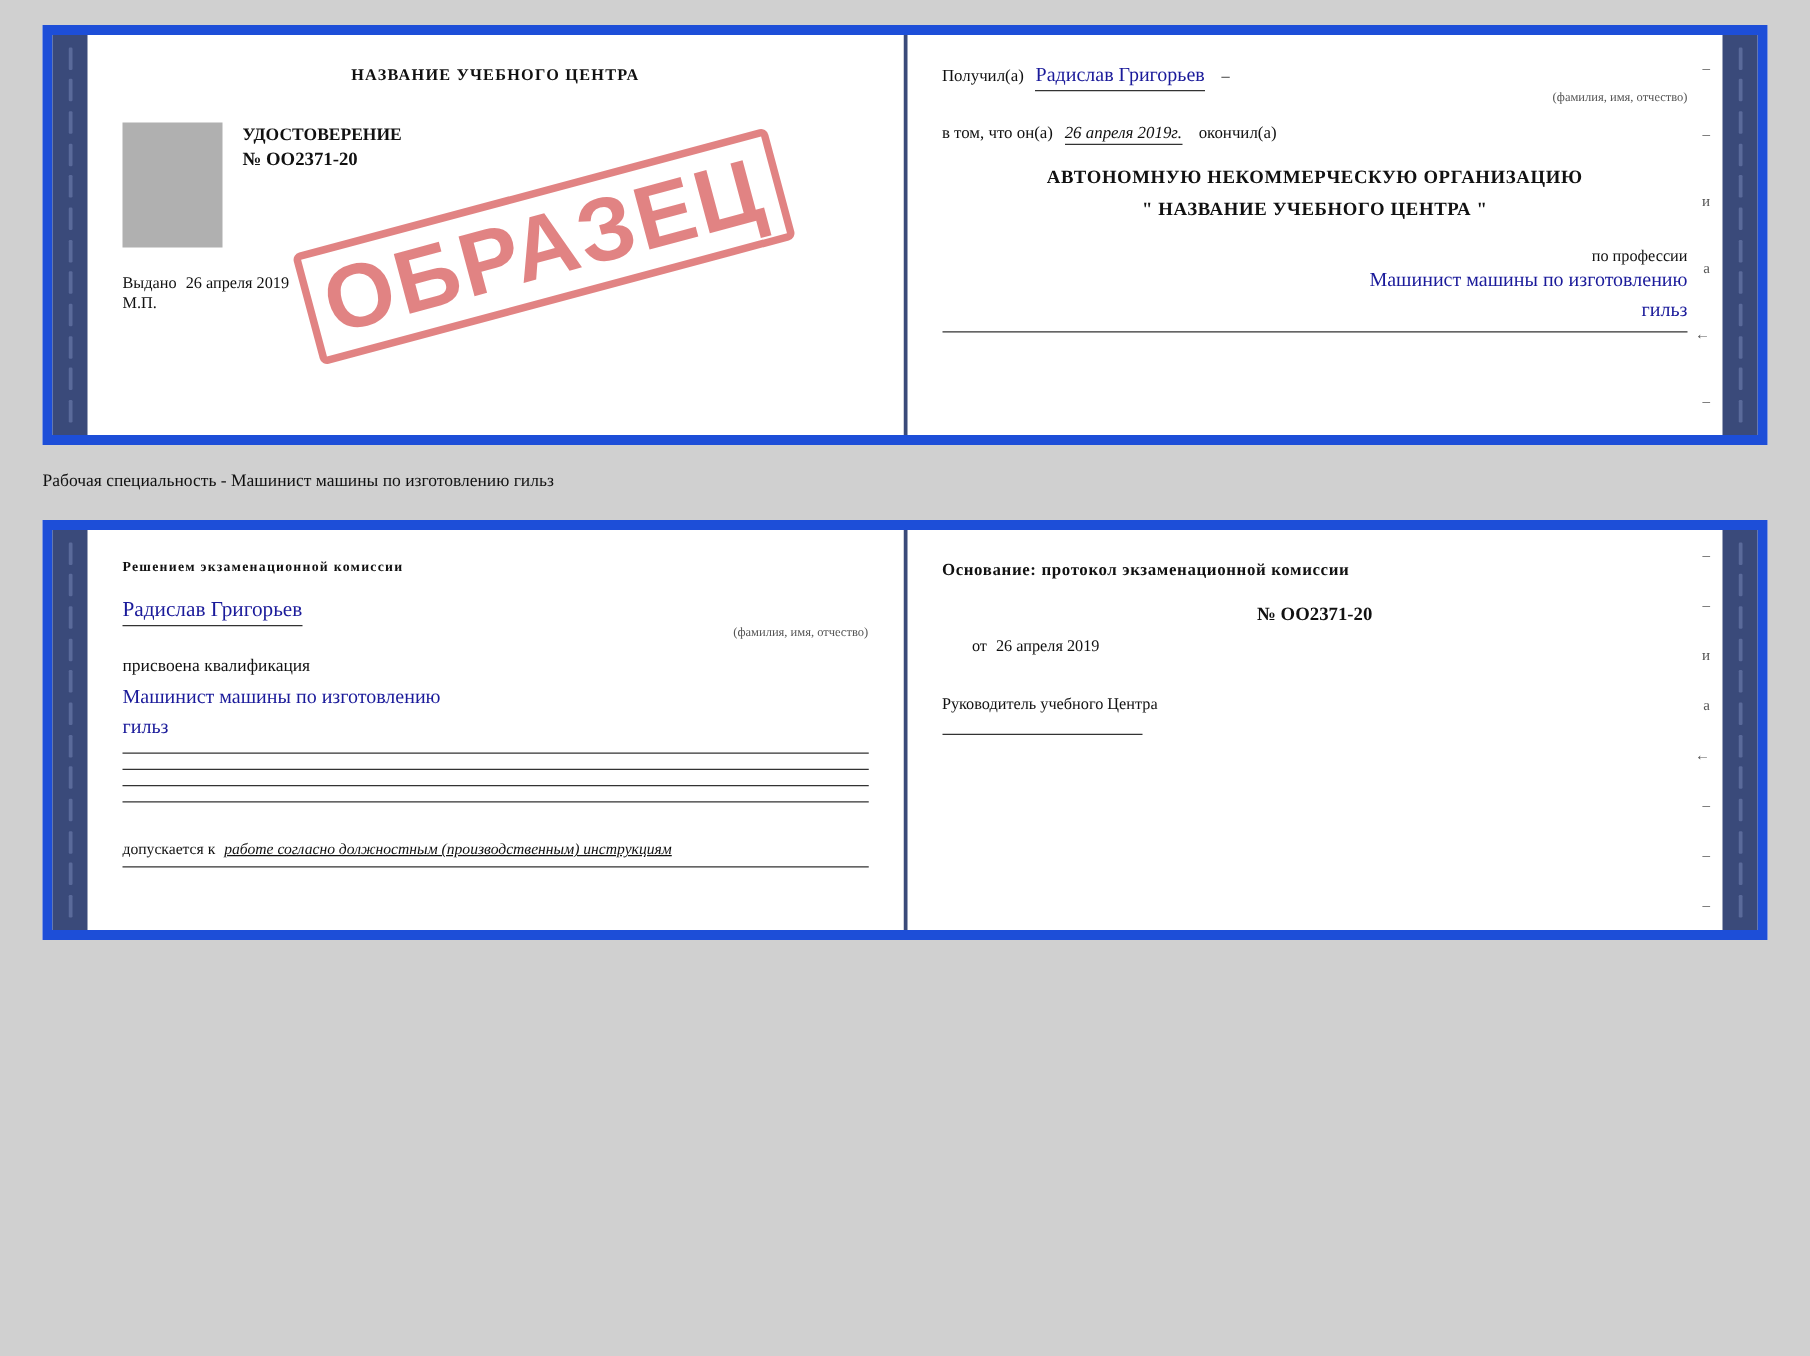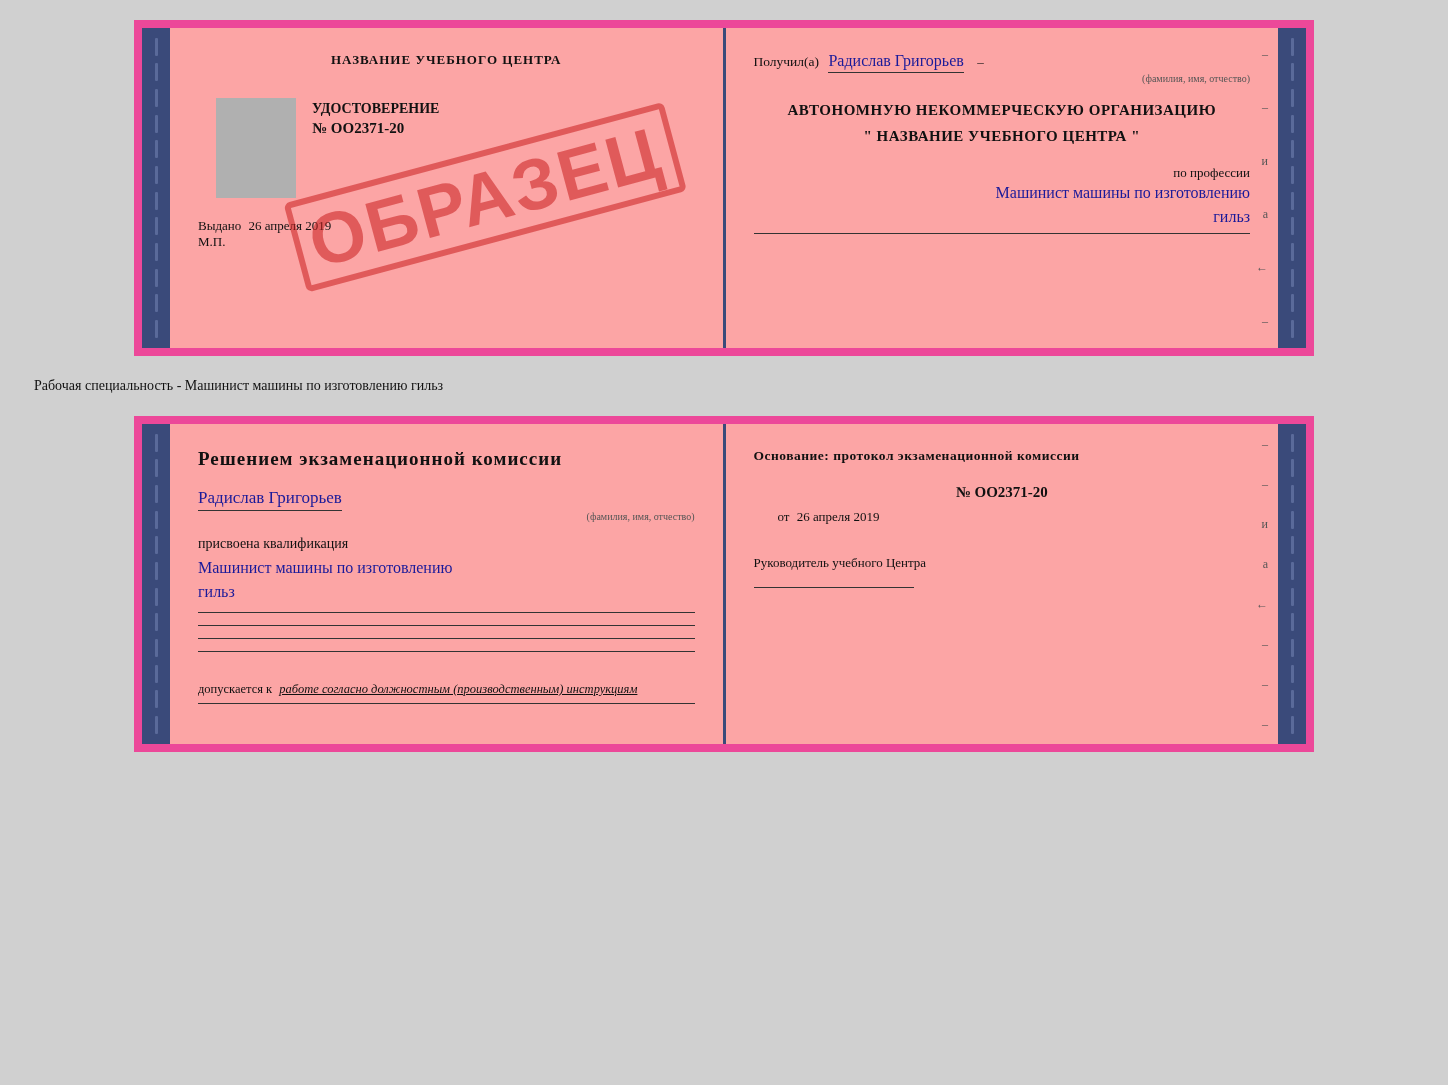--- a/index.html
+++ b/index.html
@@ -9,23 +9,23 @@
       width: 1448px;
       min-height: 1085px;
       display: flex;
       flex-direction: column;
       align-items: center;
       padding: 20px;
       gap: 18px;
     }
 
     .document-section {
-      background: #fca5a5;
-      border: 8px solid #ec4899;
-      width: 1180px;
+      background: #ffffff;
+      border: 8px solid #1d4ed8;
+      width: 1380px;
       display: flex;
       position: relative;
     }
 
     .doc-left, .doc-right {
       flex: 1;
       padding: 24px 28px;
       position: relative;
     }
 
@@ -72,21 +72,20 @@
       text-transform: uppercase;
       margin-bottom: 30px;
       color: #111;
     }
 
     .udostoverenie-block {
       display: flex;
       align-items: flex-start;
       gap: 16px;
       margin-bottom: 16px;
-      margin-left: 18px;
     }
 
     .grey-photo {
       width: 80px;
       height: 100px;
       background: #b0b0b0;
       flex-shrink: 0;
     }
 
     .udost-text {
@@ -202,21 +201,21 @@
       color: #111;
       padding: 4px 0;
     }
 
     
     .bottom-doc .doc-left {
       min-height: 320px;
     }
 
     .resheniem-title {
-      font-size: 19px;
+      font-size: 11px;
       font-weight: bold;
       letter-spacing: 1px;
       margin-bottom: 18px;
       color: #111;
     }
 
     .person-name-cursive {
       font-size: 17px;
       color: #1a1a9a;
       font-family: 'Segoe UI', cursive, serif;
@@ -357,20 +356,25 @@
   </div>
 
   <div class="doc-right">
     <div class="poluchil-line">
       <span>Получил(а)</span>
       <span class="poluchil-name" style="margin-left:6px;">Радислав Григорьев</span>
       <span style="margin-left:10px; font-size:13px;">–</span>
       <span class="famiya-hint">(фамилия, имя, отчество)</span>
     </div>
 
+    <div class="vtom-line">
+      <span>в том, что он(а)</span>
+      <span class="date-underline" style="margin-left:6px; font-style:italic;">26 апреля 2019г.</span>
+      <span style="margin-left:10px;">окончил(а)</span>
+    </div>
 
     <div class="org-block">
       <div>АВТОНОМНУЮ НЕКОММЕРЧЕСКУЮ ОРГАНИЗАЦИЮ</div>
       <div>
         <span>"</span>
         <span>НАЗВАНИЕ УЧЕБНОГО ЦЕНТРА</span>
         <span>"</span>
       </div>
     </div>
 

